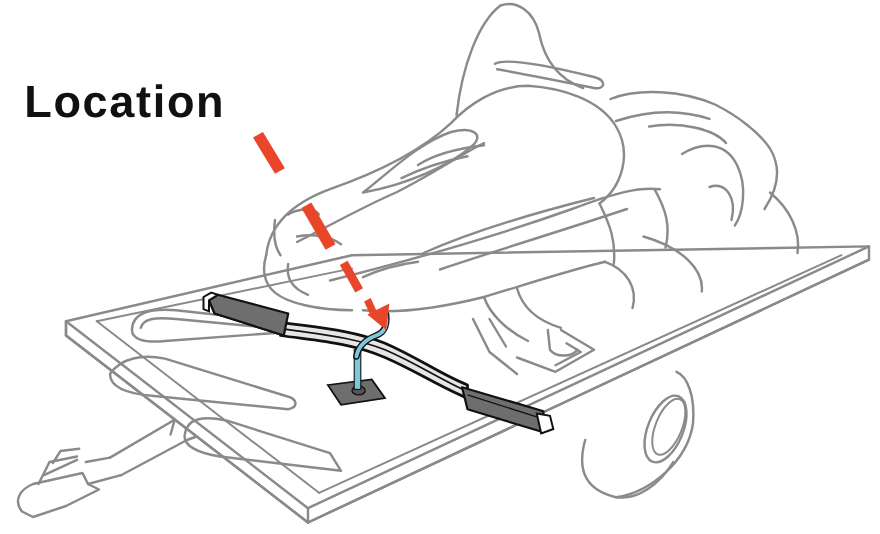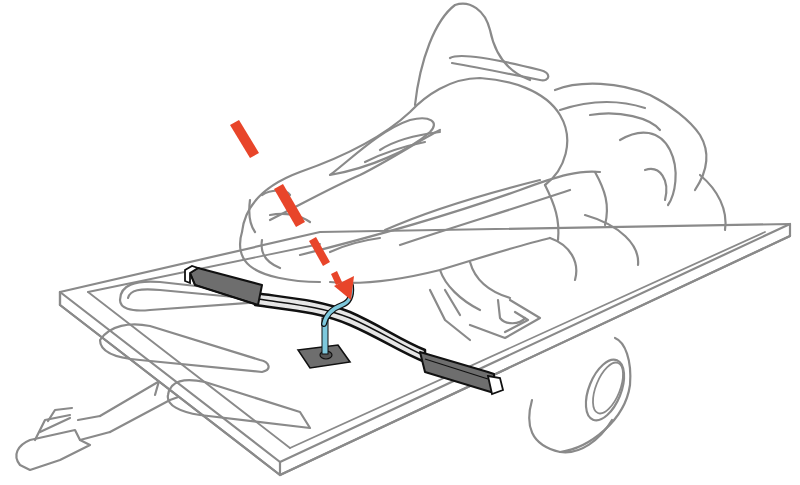--- a/index.html
+++ b/index.html
@@ -36,20 +36,21 @@
       display: block;
     }
     .line { fill: none; stroke: #8a8a8a; stroke-width: 2.2; stroke-linecap: round; stroke-linejoin: round; }
     .line-thin { fill: none; stroke: #8a8a8a; stroke-width: 1.8; stroke-linecap: round; stroke-linejoin: round; }
     .fill-white { fill: #ffffff; }
   </style>
 </head>
 <body>
 
 <div class="callout-label">
+  <span>Location</span>
 </div>
 
 <svg class="canvas" viewBox="0 0 800 485" xmlns="http://www.w3.org/2000/svg">
 
   <g>
 
     <g>
       <path class="line" d="M100,416 L175,372 L220,357 L300,350"></path>
       <path class="line" d="M110,432 L170,400 L225,380 L300,372"></path>
       <path class="line" d="M165,360 L155,395"></path>

